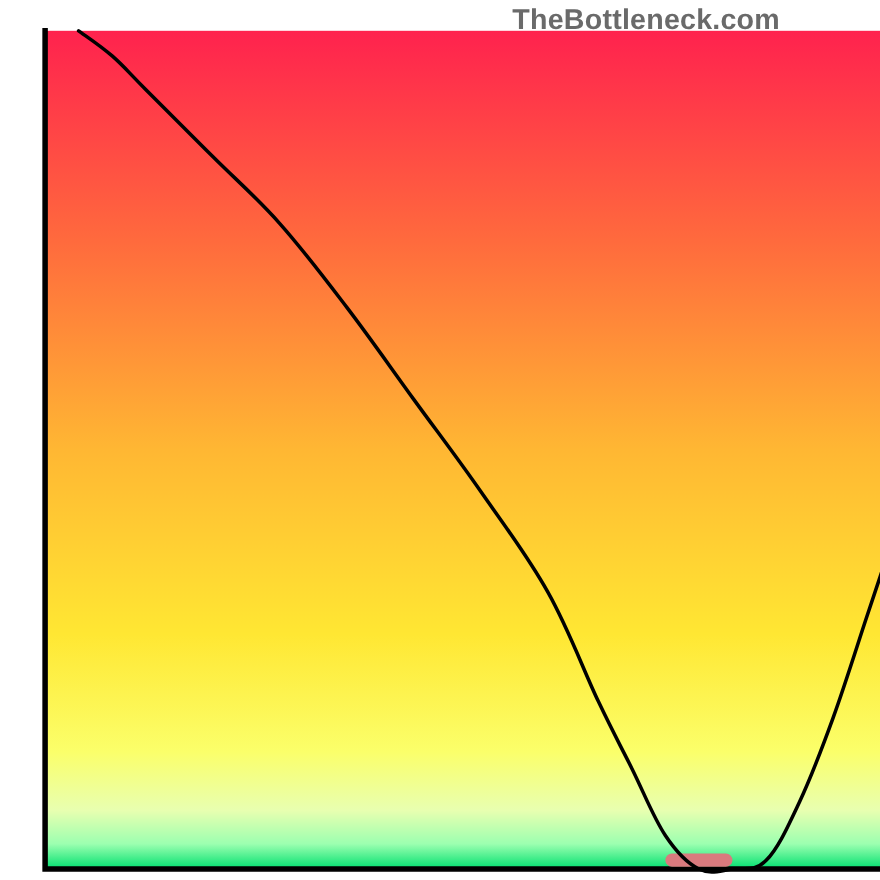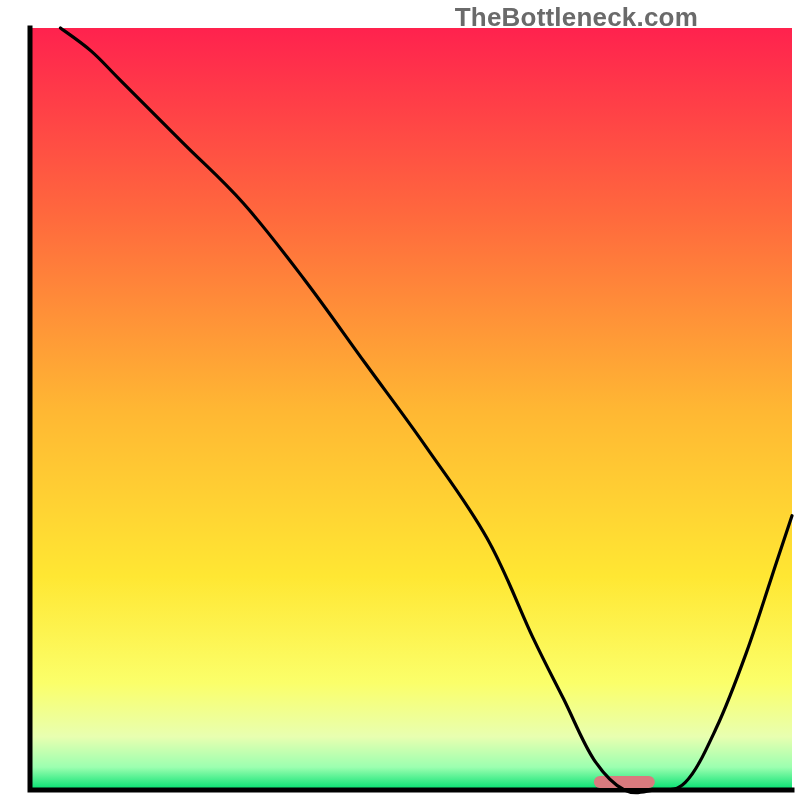--- a/index.html
+++ b/index.html
@@ -7,20 +7,21 @@
     padding: 0;
     width: 800px;
     height: 800px;
     background: #ffffff;
     overflow: hidden;
   }
   .chart-container {
     position: relative;
     width: 708px;
     height: 800px;
+    margin-left: 11px;
   }
   .watermark {
     position: absolute;
     top: 2px;
     right: 10px;
     font-family: Arial, Helvetica, sans-serif;
     font-size: 26px;
     font-weight: 600;
     color: #6a6a6a;
     letter-spacing: 0.2px;

